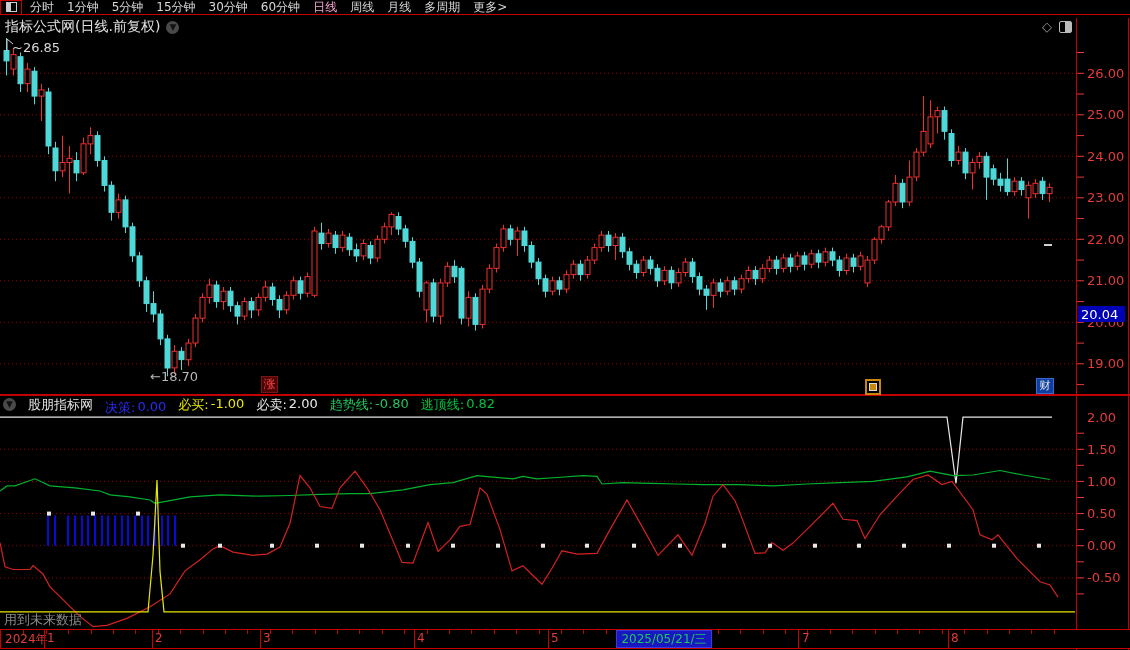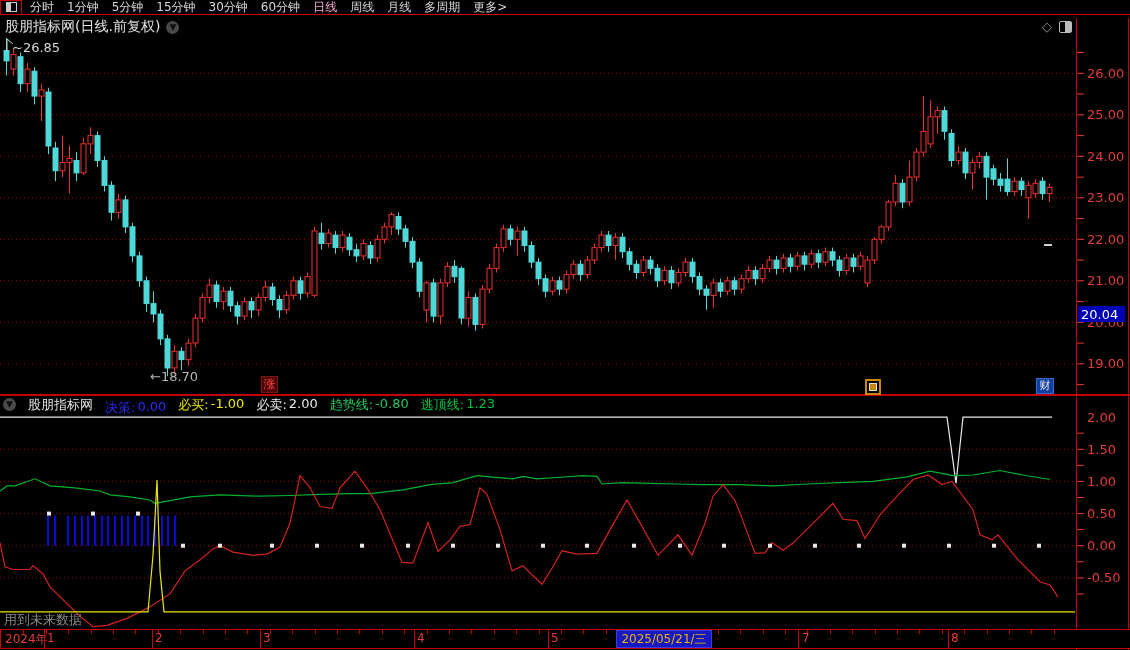--- a/index.html
+++ b/index.html
@@ -37,21 +37,21 @@
   #icon-hui{left:865px;top:379px;width:12px;height:12px;border:2px solid #c8860a;z-index:3;display:flex;align-items:center;justify-content:center;}
   #icon-hui-in{width:6px;height:6px;border:1px solid #ddd;background:#c8860a;}
   #icon-cai{left:1036px;top:378px;width:16px;height:14px;background:#0f3f9e;border:1px solid #3a6ad0;color:#eee;font-size:11px;line-height:14px;text-align:center;z-index:3;}
   
   #footnote{left:4px;top:611px;font-size:13px;color:#8a8a8a;z-index:3;}
   #timeline{left:0;top:629px;width:1129px;height:18px;border:1px solid #c80000;background:#000;z-index:3;}
   #timeline .tick{position:absolute;top:0;width:1px;height:4px;background:#c80000;}
   #timeline .btick{position:absolute;top:0;width:1px;height:18px;background:#c80000;}
   #timeline .mlabel{position:absolute;top:1px;font-size:12px;color:#e23b3b;}
   #tl-year{position:absolute;left:4px;top:1px;font-size:12px;color:#e23b3b;}
-  #tl-hl{position:absolute;top:0;height:16px;background:#1818c0;color:#eab308;font-size:12px;line-height:16px;text-align:center;z-index:2;border:1px solid #3a3ae0;}
+  #tl-hl{position:absolute;top:0;height:16px;background:#1818c0;color:#22c55e;font-size:12px;line-height:16px;text-align:center;z-index:2;border:1px solid #3a3ae0;}
   
   #watermark{left:971px;top:601px;width:159px;height:49px;background:#3b3b3b;z-index:6;text-align:center;}
   #wm1{font-size:21px;font-weight:bold;color:#f2f2f2;margin-top:3px;letter-spacing:1px;}
   #wm2{font-size:17px;color:#bdbdbd;margin-top:0px;}
 </style>
 </head>
 <body>
 
 <div id="app">
 
@@ -69,21 +69,21 @@
         <span class="tbi active">日线</span>
         <span class="tbi">周线</span>
         <span class="tbi">月线</span>
         <span class="tbi">多周期</span>
         <span class="tbi">更多&gt;</span>
       </div>
   </div>
   <div id="hline-top" class="abs"></div>
 
   <div id="titlerow" class="abs">
-    <span>股朋指标网(日线.前复权)</span>
+    <span>指标公式网(日线.前复权)</span>
     <span class="chevcircle">▼</span>
   </div>
   <div id="corner-icons" class="abs">
     <span id="diamond">◇</span>
     <span id="splitbox"></span>
   </div>
 
   <div id="vline-axis" class="abs"></div>
   <div id="vline-right" class="abs"></div>
   <div id="hline-mid" class="abs"></div>
@@ -529,21 +529,21 @@
       <span class="fld" style="color: rgb(232, 232, 232);">
         <span>必卖:</span>
         <span>2.00</span>
       </span>
       <span class="fld" style="color: #22c55e;">
         <span>趋势线:</span>
         <span>-0.80</span>
       </span>
       <span class="fld" style="color: rgb(0, 192, 64);">
         <span>逃顶线:</span>
-        <span>1.23</span>
+        <span>0.82</span>
       </span>
     </div>
 
   <div id="footnote" class="abs">用到未来数据</div>
 
   <div id="timeline" class="abs">
     <span id="tl-year">2024年</span>
   <span class="tick" style="left: 22.4px;"></span>
       <span class="tick" style="left: 44.8px;"></span>
       <span class="tick" style="left: 67.2px;"></span>

